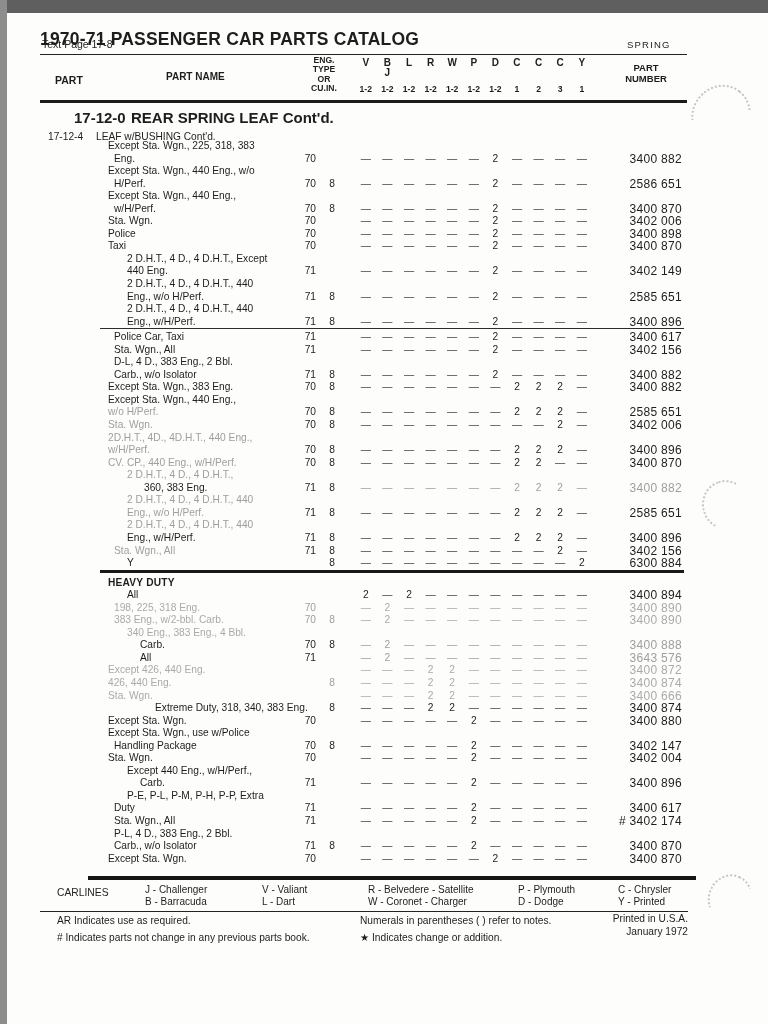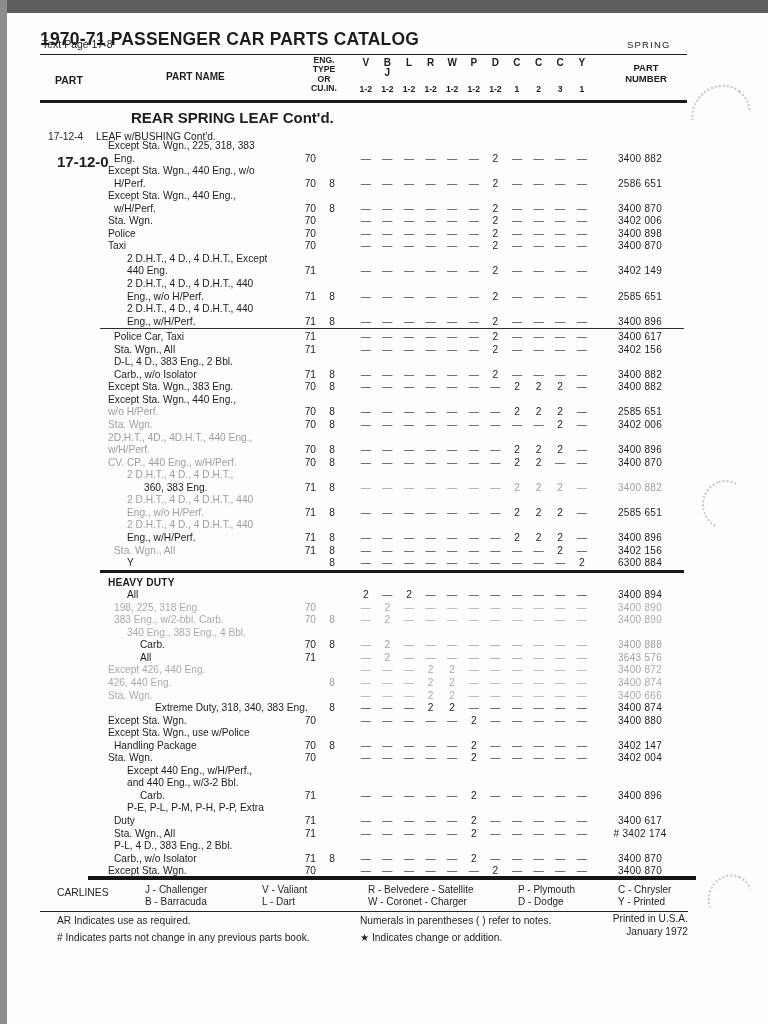--- a/index.html
+++ b/index.html
@@ -18,33 +18,33 @@
   .pname-h{left:166px;top:71px;font-size:10px;font-weight:bold;}
   .eng-h{left:299px;top:56px;width:50px;text-align:center;font-size:8.6px;font-weight:bold;line-height:9.4px;}
   .carhead{left:355px;top:57px;width:240px;height:42px;}
   .hcell{position:absolute;top:0;width:21.6px;text-align:center;}
   .hcell .cl{position:absolute;left:0;top:0;width:21.6px;font-size:10px;font-weight:bold;}
   .hcell .cl2{position:absolute;left:0;top:9.5px;width:21.6px;font-size:10px;font-weight:bold;}
   .hcell .cs{position:absolute;left:0;top:27px;width:21.6px;font-size:8.6px;font-weight:bold;}
   .pnum-h{left:608px;top:63px;width:76px;text-align:center;font-size:9.5px;font-weight:bold;line-height:10.5px;}
   .rule-b{left:40px;top:100px;width:647px;height:3px;background:#1b1b1b;}
   
-  .sec-code{left:57px;top:109px;font-size:15px;font-weight:bold;margin-top:44px;}
+  .sec-code{left:74px;top:109px;font-size:15px;font-weight:bold;}
   .sec-title{left:131px;top:109px;font-size:15px;font-weight:bold;}
   .sub-code{left:48px;top:131px;font-size:10.2px;}
   .sub-title{left:96px;top:131px;font-size:10.2px;}
   
   .tbody{position:absolute;left:40px;top:140px;width:648px;}
   .trow{position:relative;height:12.55px;font-size:10.2px;}
   .trow span{position:absolute;top:0;line-height:12.55px;}
   .trow .yr{left:250px;width:26px;text-align:right;}
   .trow .en{left:284px;width:16px;text-align:center;}
   .trow .cv{width:21.6px;text-align:center;}
   .trow .dash{color:#424242;}
-  .trow .prt{left:558px;width:84px;text-align:center;letter-spacing:.3px;font-size:10px;}
+  .trow .prt{left:558px;width:84px;text-align:right;letter-spacing:.3px;font-size:12px;}
   .trow .b{font-weight:bold;letter-spacing:.2px;}
   .f-all, .f-all .dash{color:#aaaaaa !important;}
   .f{color:#9e9e9e !important;}
   .rule-thin{height:2px;margin-left:60px;width:584px;border-top:1.7px solid #2c2c2c;}
   .rule-heavy{height:4px;margin-left:60px;width:584px;border-top:3px solid #191919;}
   
   .rule-c{left:88px;top:876px;width:608px;height:4px;background:#161616;}
   .carlines-label{left:57px;top:887px;font-size:10.3px;}
   .carlines{position:absolute;left:40px;top:884px;width:648px;height:26px;}
   .clg{position:absolute;top:0;font-size:10px;line-height:12.3px;}
@@ -743,23 +743,20 @@
         <span class="cv dash" style="left:466.20000000000005px">—</span>
         <span class="cv dash" style="left:487.8px">—</span>
         <span class="cv dash" style="left:509.4px">—</span>
         <span class="cv dash" style="left:531px">—</span>
         <span class="prt">3402 004</span>
       </div>
       <div class="trow">
         <span class="lbl" style="left:87px">Except 440 Eng., w/H/Perf.,</span>
       </div>
       <div class="trow">
-        <span class="lbl" style="left:87px">and 440 Eng., w/3-2 Bbl.</span>
-      </div>
-      <div class="trow">
         <span class="lbl" style="left:100px">Carb.</span>
         <span class="yr">71</span>
         <span class="cv dash" style="left:315px">—</span>
         <span class="cv dash" style="left:336.6px">—</span>
         <span class="cv dash" style="left:358.2px">—</span>
         <span class="cv dash" style="left:379.8px">—</span>
         <span class="cv dash" style="left:401.4px">—</span>
         <span class="cv" style="left:423px">2</span>
         <span class="cv dash" style="left:444.6px">—</span>
         <span class="cv dash" style="left:466.20000000000005px">—</span>

